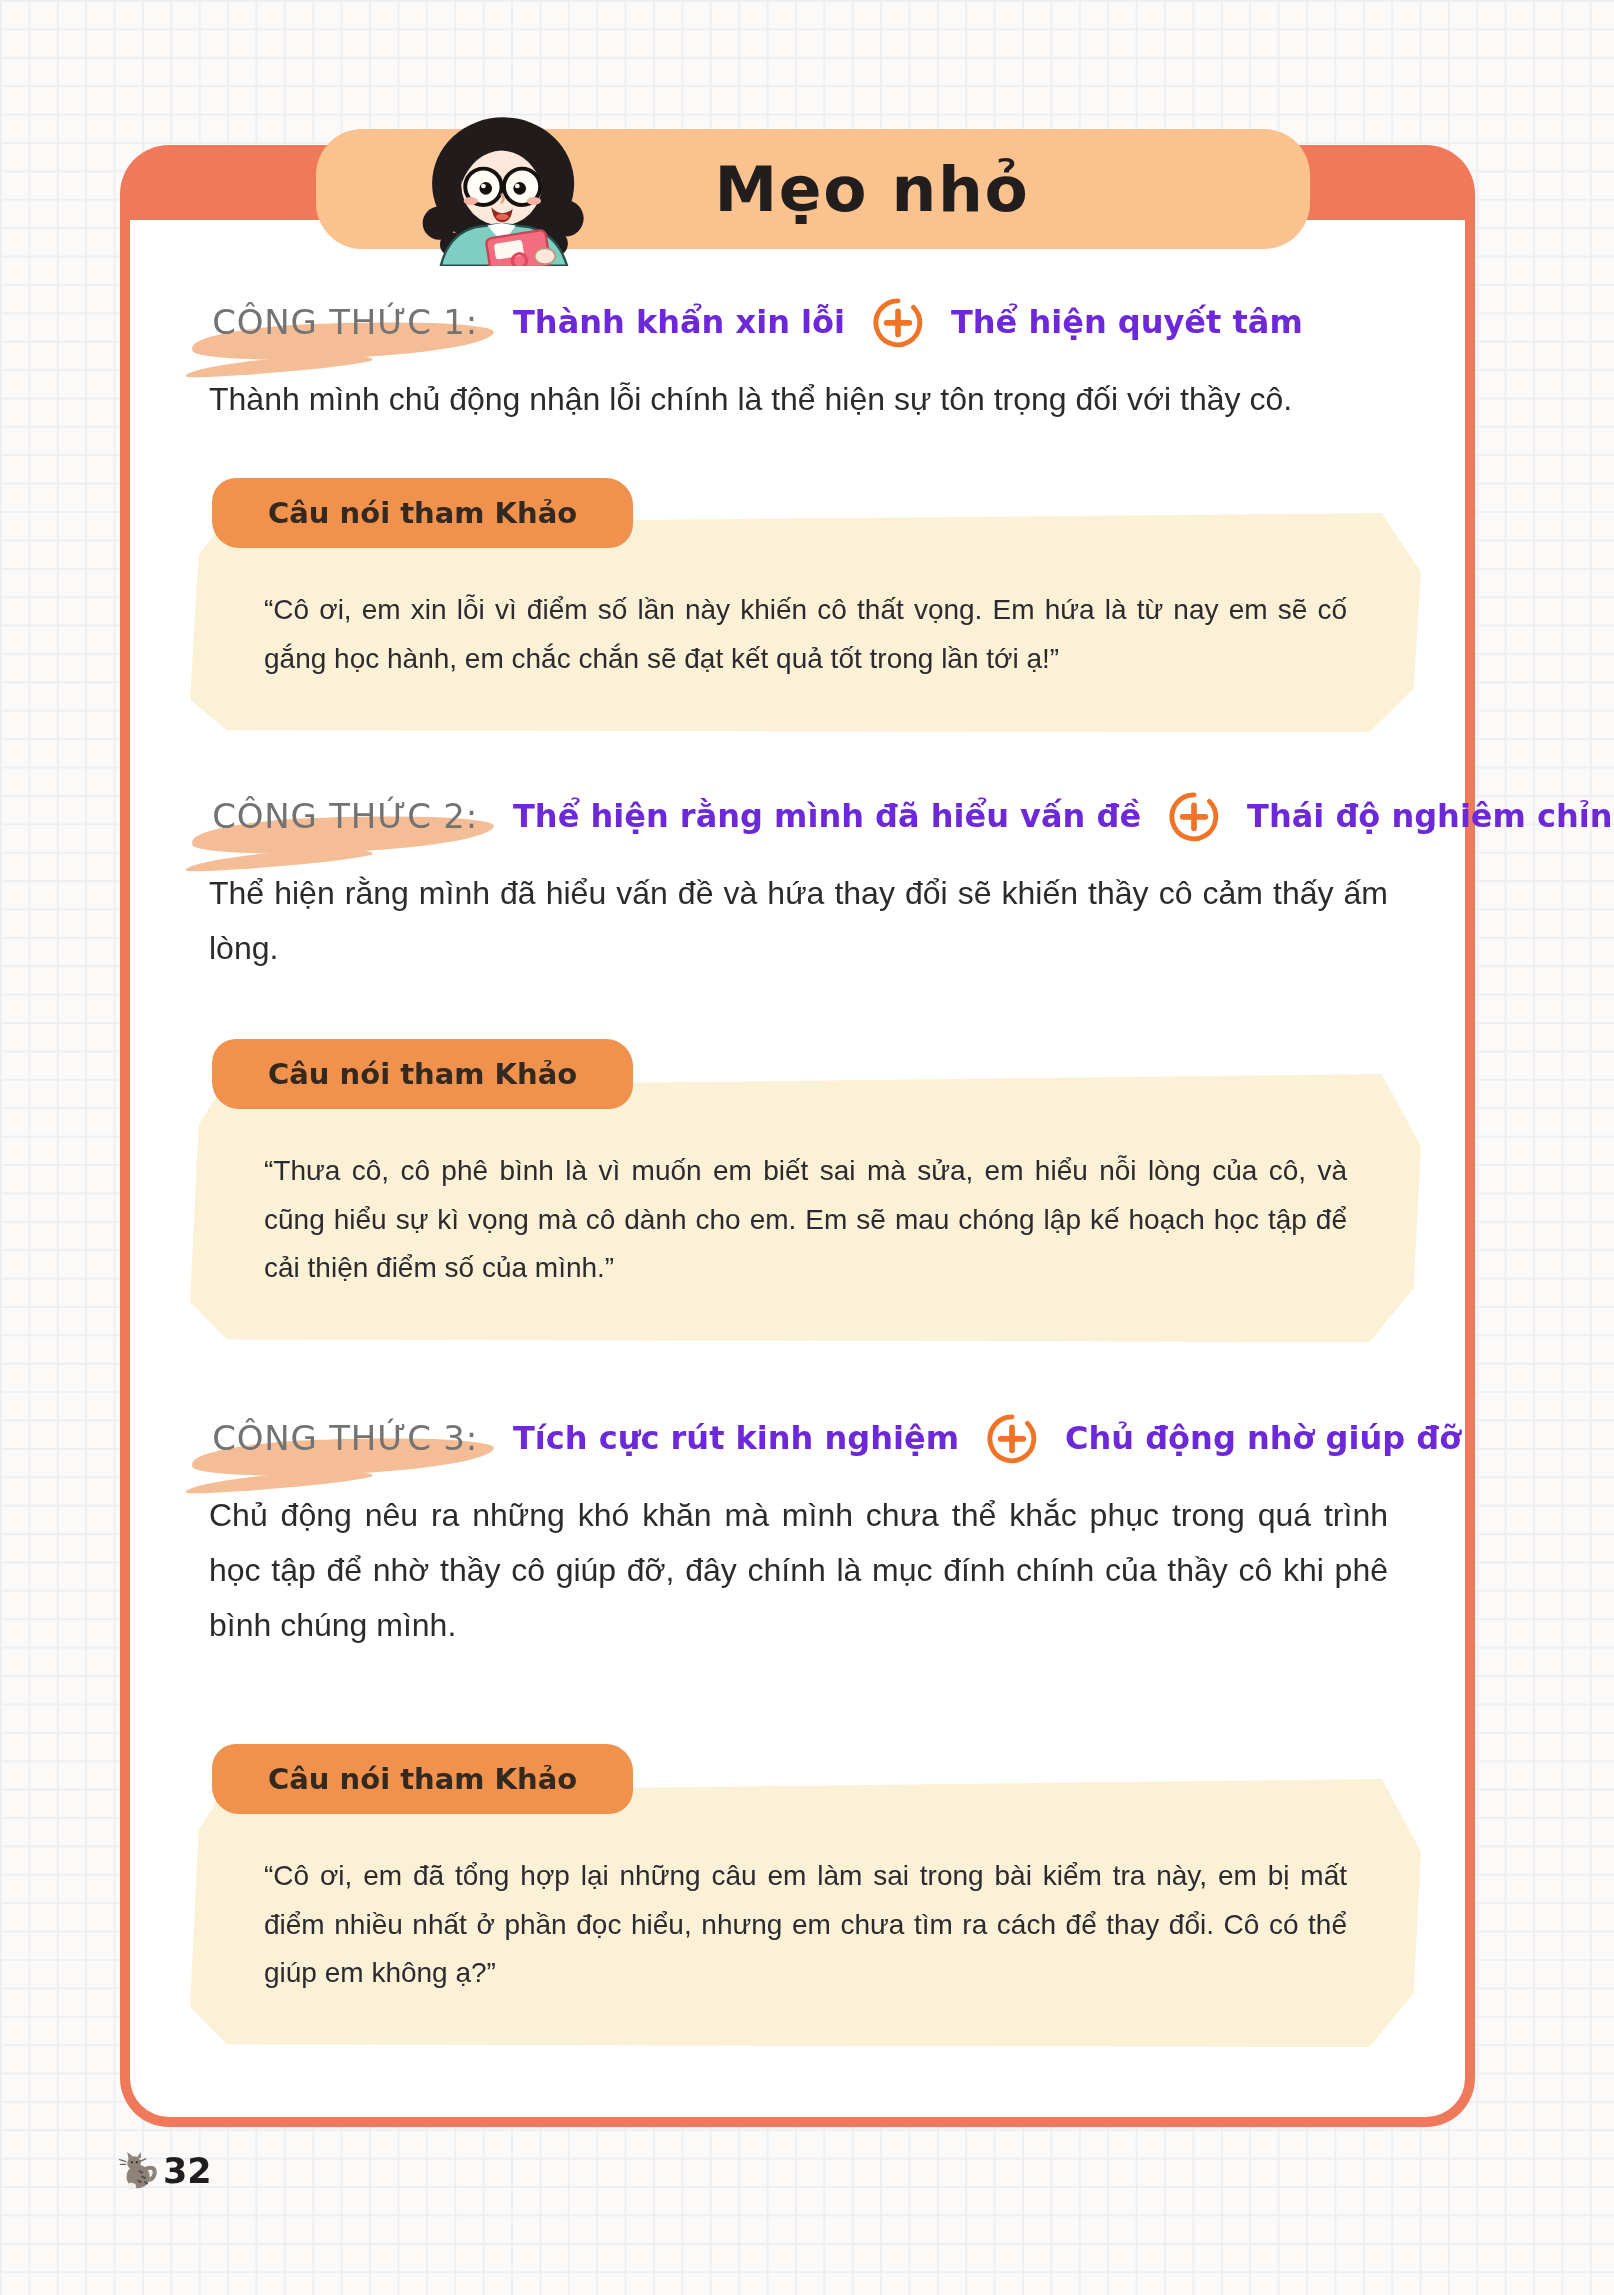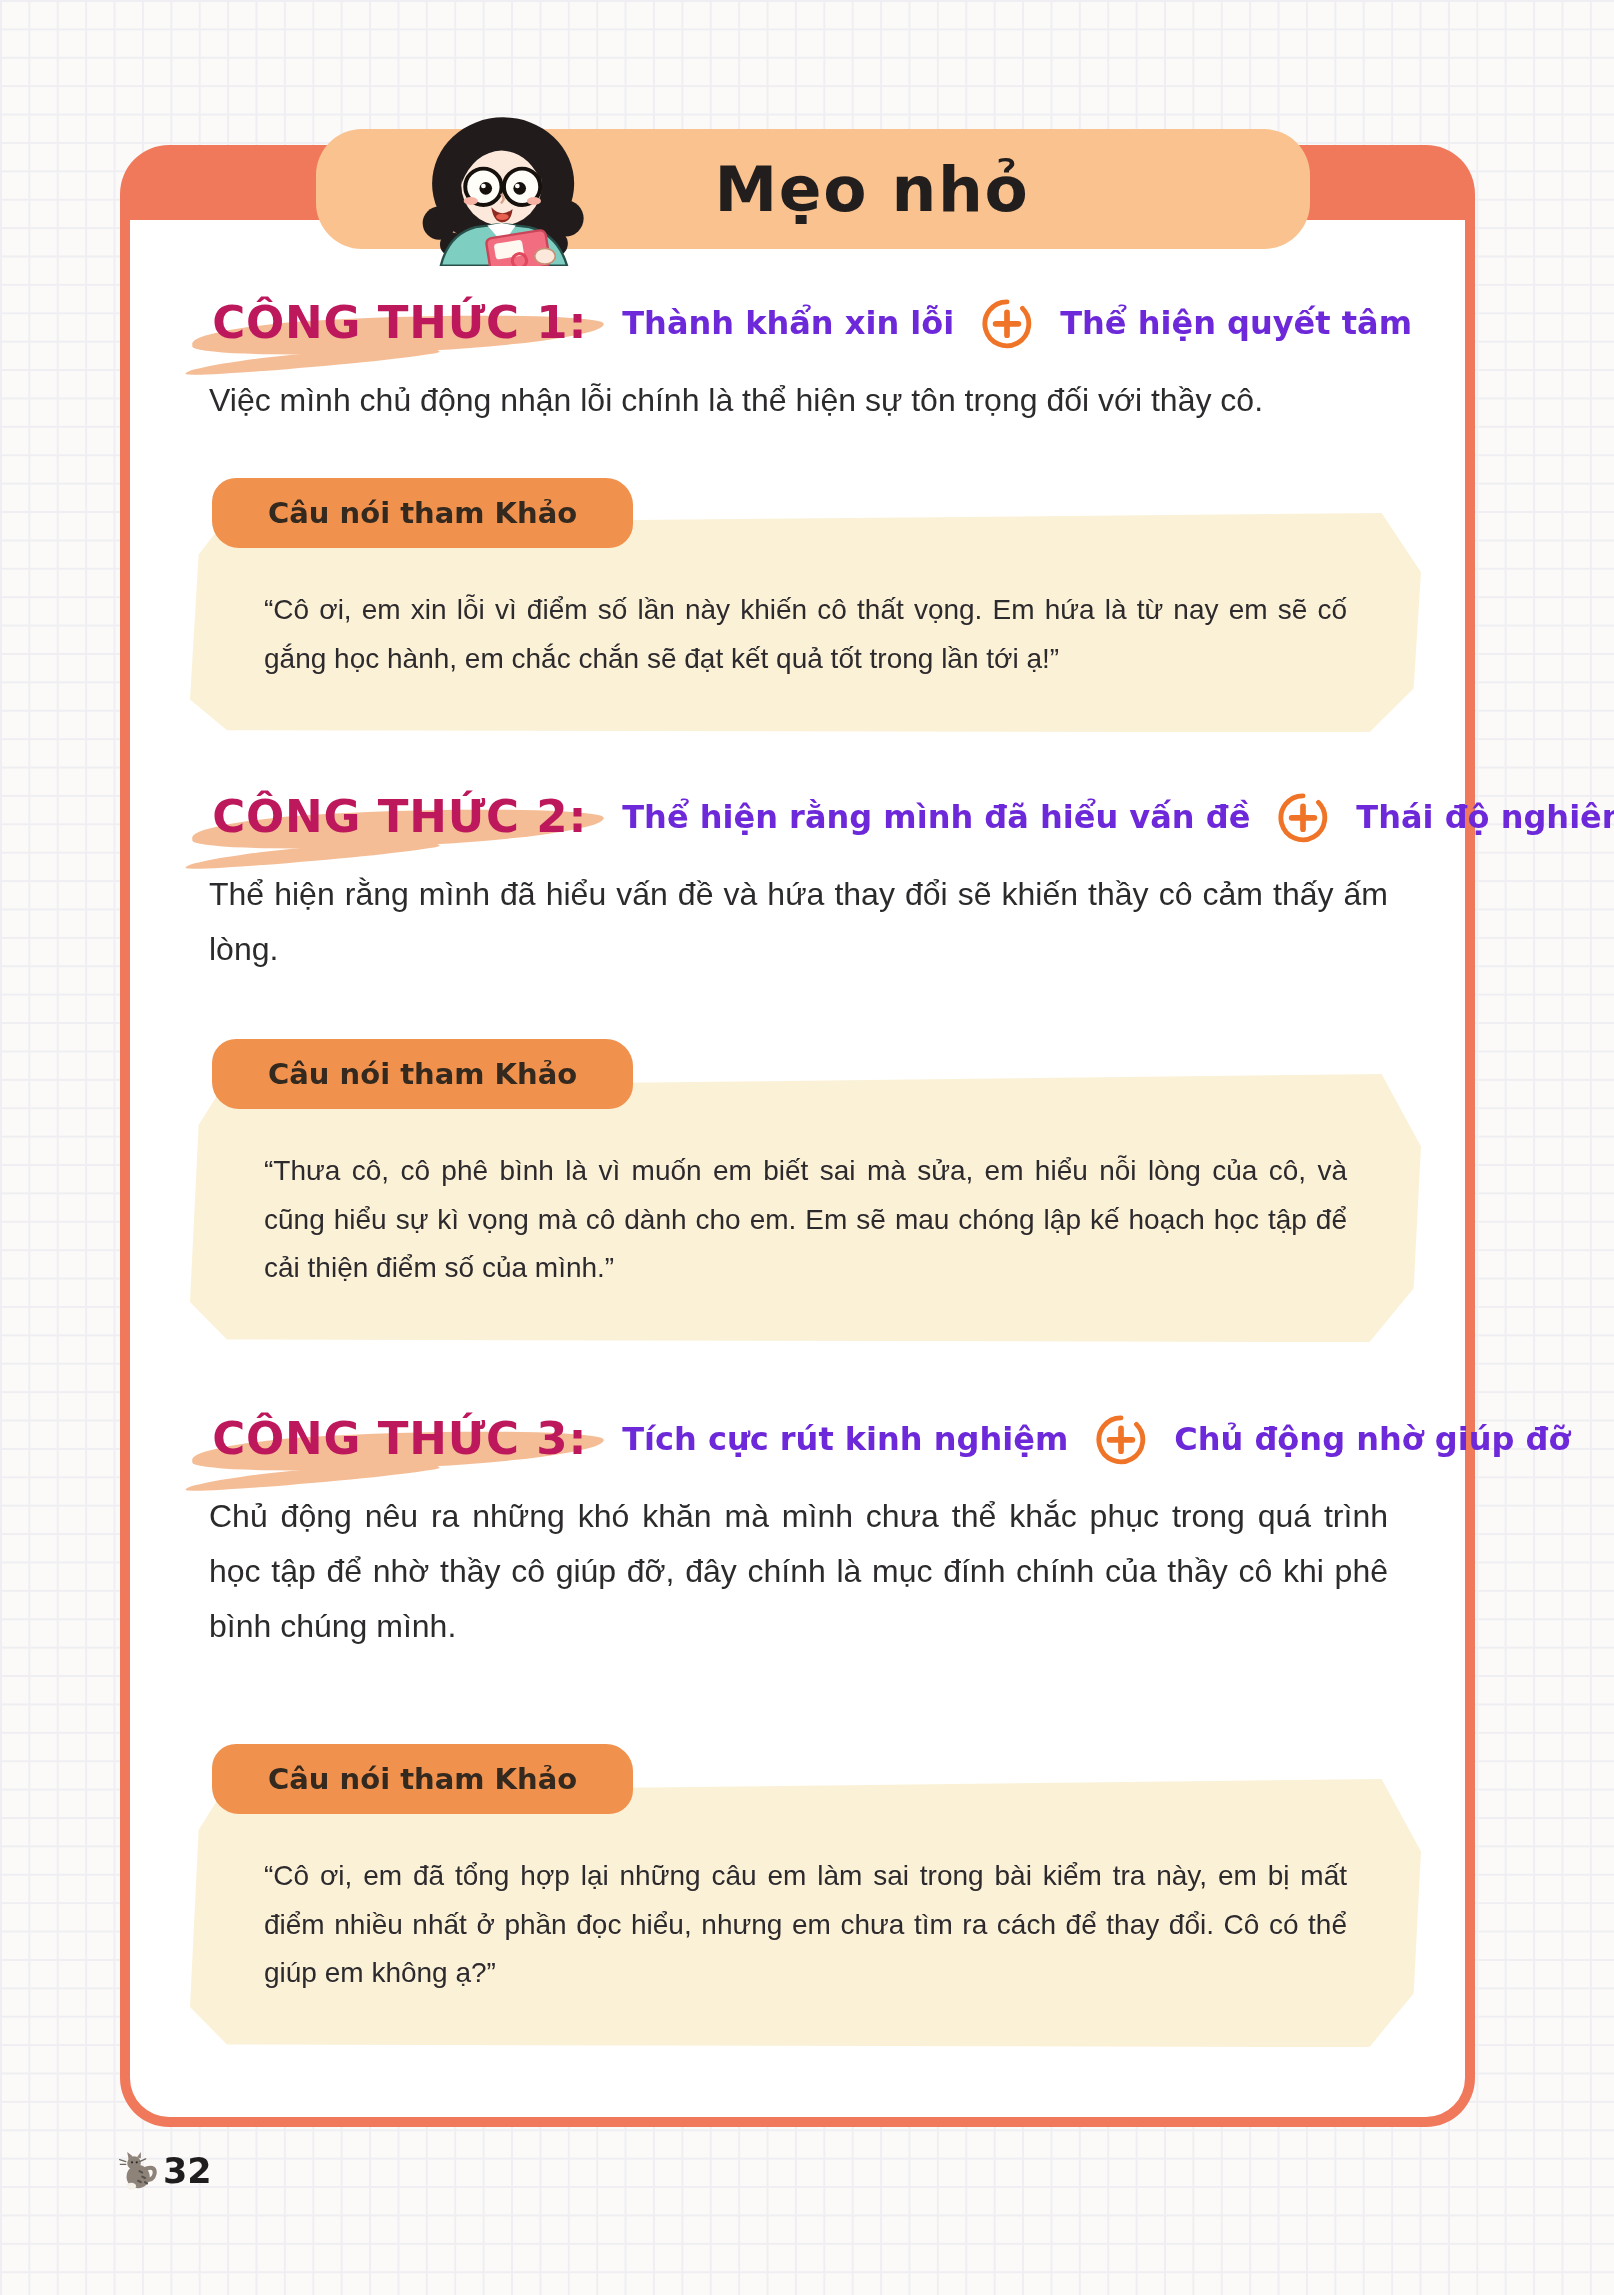--- a/index.html
+++ b/index.html
@@ -35,21 +35,21 @@
     padding-left:118px;
     font-family:"DejaVu Sans","Liberation Sans",sans-serif;
   }
   .character{position:absolute;left:395px;top:106px;width:221px;height:160px;z-index:3;}
 
   
   .formula{position:absolute;left:209px;width:1179px;z-index:2;}
   .f-head{display:flex;align-items:center;gap:27px;white-space:nowrap;}
   .f-label{position:relative;display:inline-block;padding:0 8px 0 3.2px;}
   .f-label b{
-    position:relative;z-index:1;font-size:45px;font-weight:700;letter-spacing:0.8px;color:#be185d;
+    position:relative;z-index:1;font-size:34px;font-weight:400;letter-spacing:0.8px;color:#737373;
   }
   .brush{
     position:absolute;left:-17.4px;right:-8px;top:20.5px;height:35px;
     background:#F5BD96;border-radius:42% 58% 55% 45% / 58% 42% 62% 38%;
     transform:rotate(-2deg);z-index:0;
   }
   .brush::after{
     content:"";position:absolute;left:-8px;bottom:-12.6px;width:62%;height:14.2px;
     background:#F5BD96;border-radius:50% 50% 50% 50% / 70% 70% 30% 30%;
     transform:rotate(-3deg);
@@ -135,21 +135,21 @@
   <section class="formula pos-s1">
     <div class="f-head">
       <span class="f-label"><i class="brush"></i><b>CÔNG THỨC 1:</b></span>
       <span class="f-part">Thành khẩn xin lỗi</span>
       <svg class="plus-icon" width="52" height="52" viewBox="0 0 64 64" aria-hidden="true">
         <path d="M32 6 A27 27 0 1 0 51 14" fill="none" stroke="#F07427" stroke-width="6" stroke-linecap="round"></path>
         <path d="M32 19 V47 M18 33 H46" fill="none" stroke="#F07427" stroke-width="7" stroke-linecap="round"></path>
       </svg>
       <span class="f-part">Thể hiện quyết tâm</span>
     </div>
-    <p class="f-desc">Việc mình chủ động nhận lỗi chính là thể hiện sự tôn trọng đối với thầy cô.</p>
+    <p class="f-desc">Thành mình chủ động nhận lỗi chính là thể hiện sự tôn trọng đối với thầy cô.</p>
   </section>
 
   <div class="quote pos-q1">
     <span class="q-tag">Câu nói tham Khảo</span>
     <div class="q-box">
       <p>“Cô ơi, em xin lỗi vì điểm số lần này khiến cô thất vọng. Em hứa là từ nay em sẽ cố gắng học hành, em chắc chắn sẽ đạt kết quả tốt trong lần tới ạ!”</p>
     </div>
   </div>
 
   <section class="formula pos-s2">

